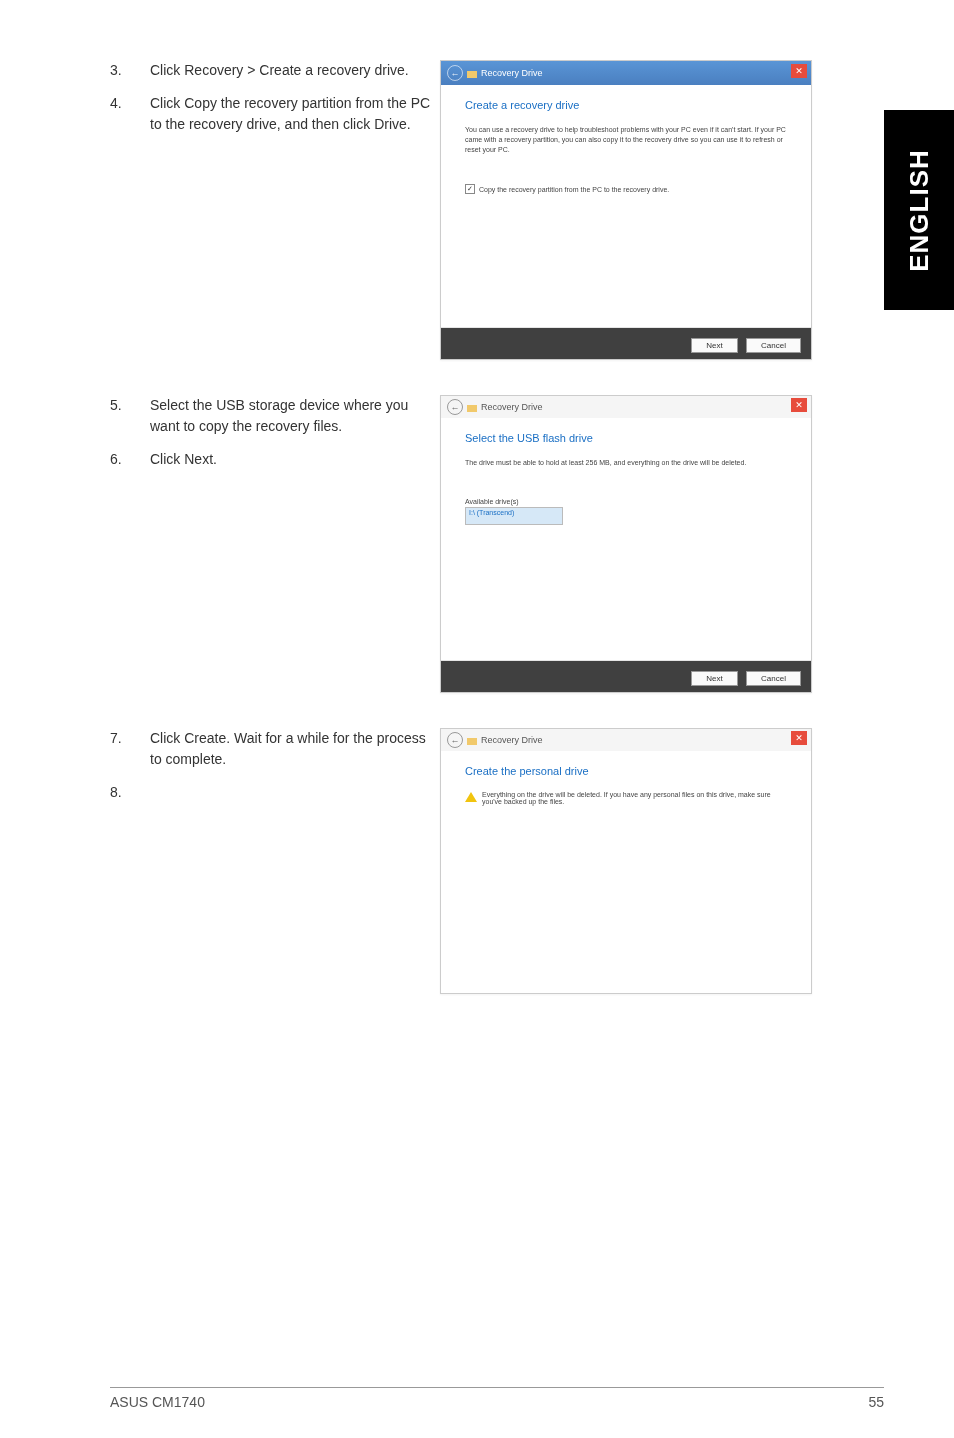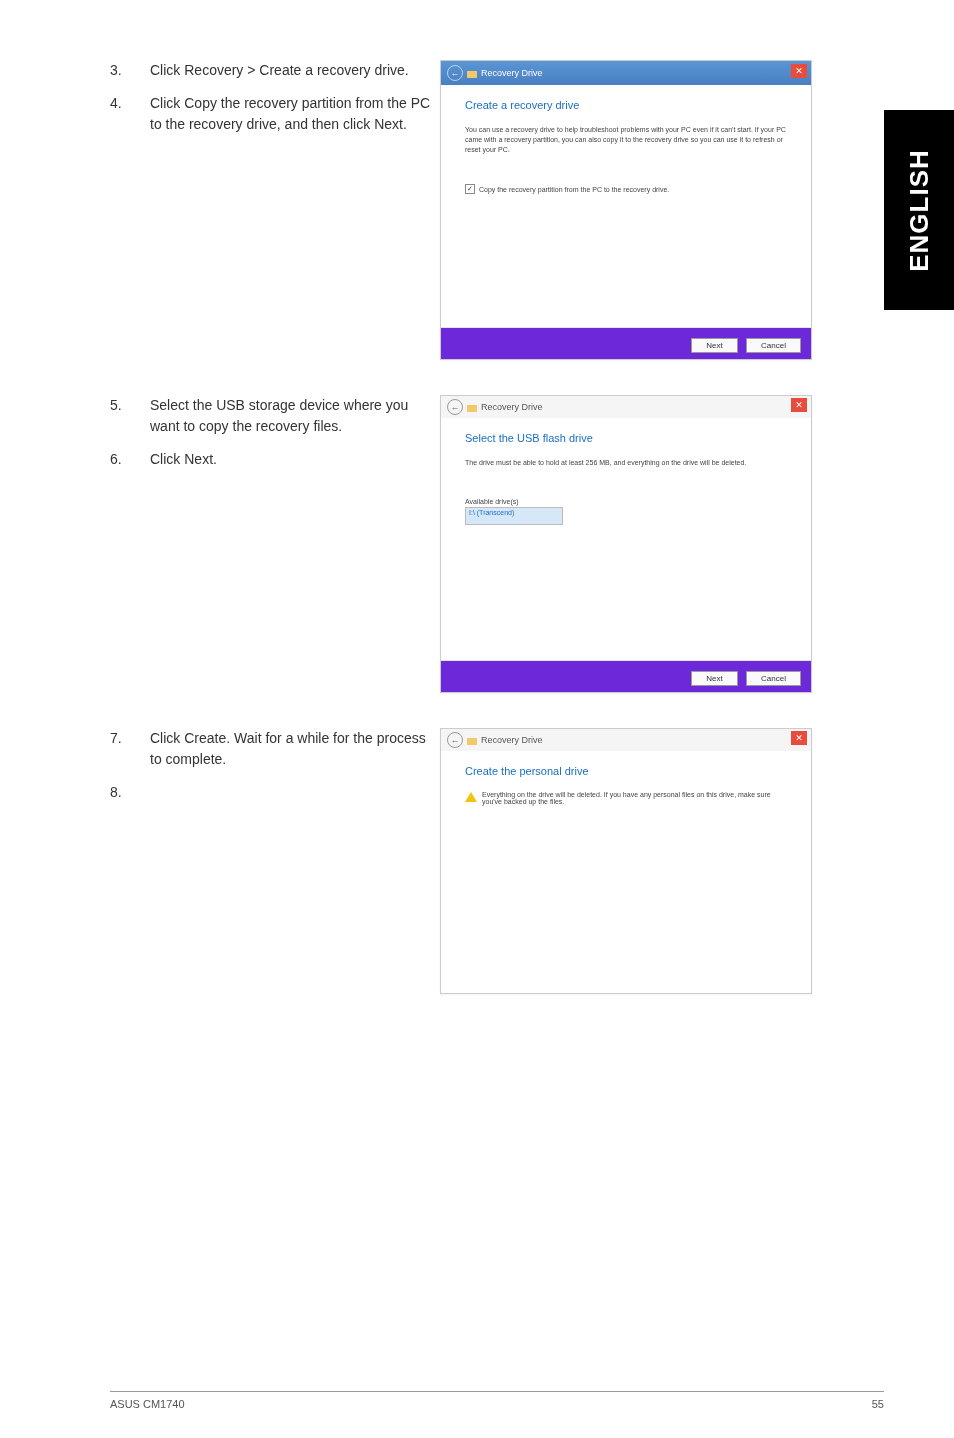--- a/index.html
+++ b/index.html
@@ -192,42 +192,42 @@
   height: 0;
   border-left: 6px solid transparent;
   border-right: 6px solid transparent;
   border-bottom: 10px solid #f1c40f;
   margin-right: 5px;
   flex-shrink: 0;
   position: relative;
   top: 1px;
 }
 .shot-footer {
-  background: #6d28d9;
+  background: #404040;
   border-top: 1px solid #e5e5e5;
   padding: 6px 10px;
   text-align: right;
 }
 .shot-btn {
   display: inline-block;
   border: 1px solid #999;
   background: #fafafa;
   font-size: 8px;
   color: #333;
   padding: 2px 14px;
   margin-left: 4px;
 }
 .footer {
   position: absolute;
   bottom: 28px;
   left: 110px;
   right: 70px;
   border-top: 1px solid #999;
   padding-top: 6px;
-  font-size: 11px;
+  font-size: 14px;
   color: #555;
   display: flex;
   justify-content: space-between;
 }
 .folder-icon {
   display: inline-block;
   width: 10px;
   height: 7px;
   background: #f1c96b;
   margin-right: 4px;
@@ -248,21 +248,21 @@
   <div class="left-col">
     <div class="step">
       <div class="step-num">3.</div>
       <div class="step-text">
         <span>Click </span><b>Recovery</b><span> &gt; </span><b>Create a recovery drive</b><span>.</span>
       </div>
     </div>
     <div class="step">
       <div class="step-num">4.</div>
       <div class="step-text">
-        <span>Click </span><b>Copy the recovery partition from the PC to the recovery drive</b><span>, and then click </span><b>Next.</b>
+        <span>Click </span><b>Copy the recovery partition from the PC to the recovery drive</b><span>, and then click </span><b>Drive.</b>
       </div>
     </div>
   </div>
   <div class="shot-frame">
     <div class="shot-titlebar">
       <span class="back-btn-white">←</span>
       <span class="folder-icon"></span>
       <span>Recovery Drive</span>
       <span class="close-x">✕</span>
     </div>

